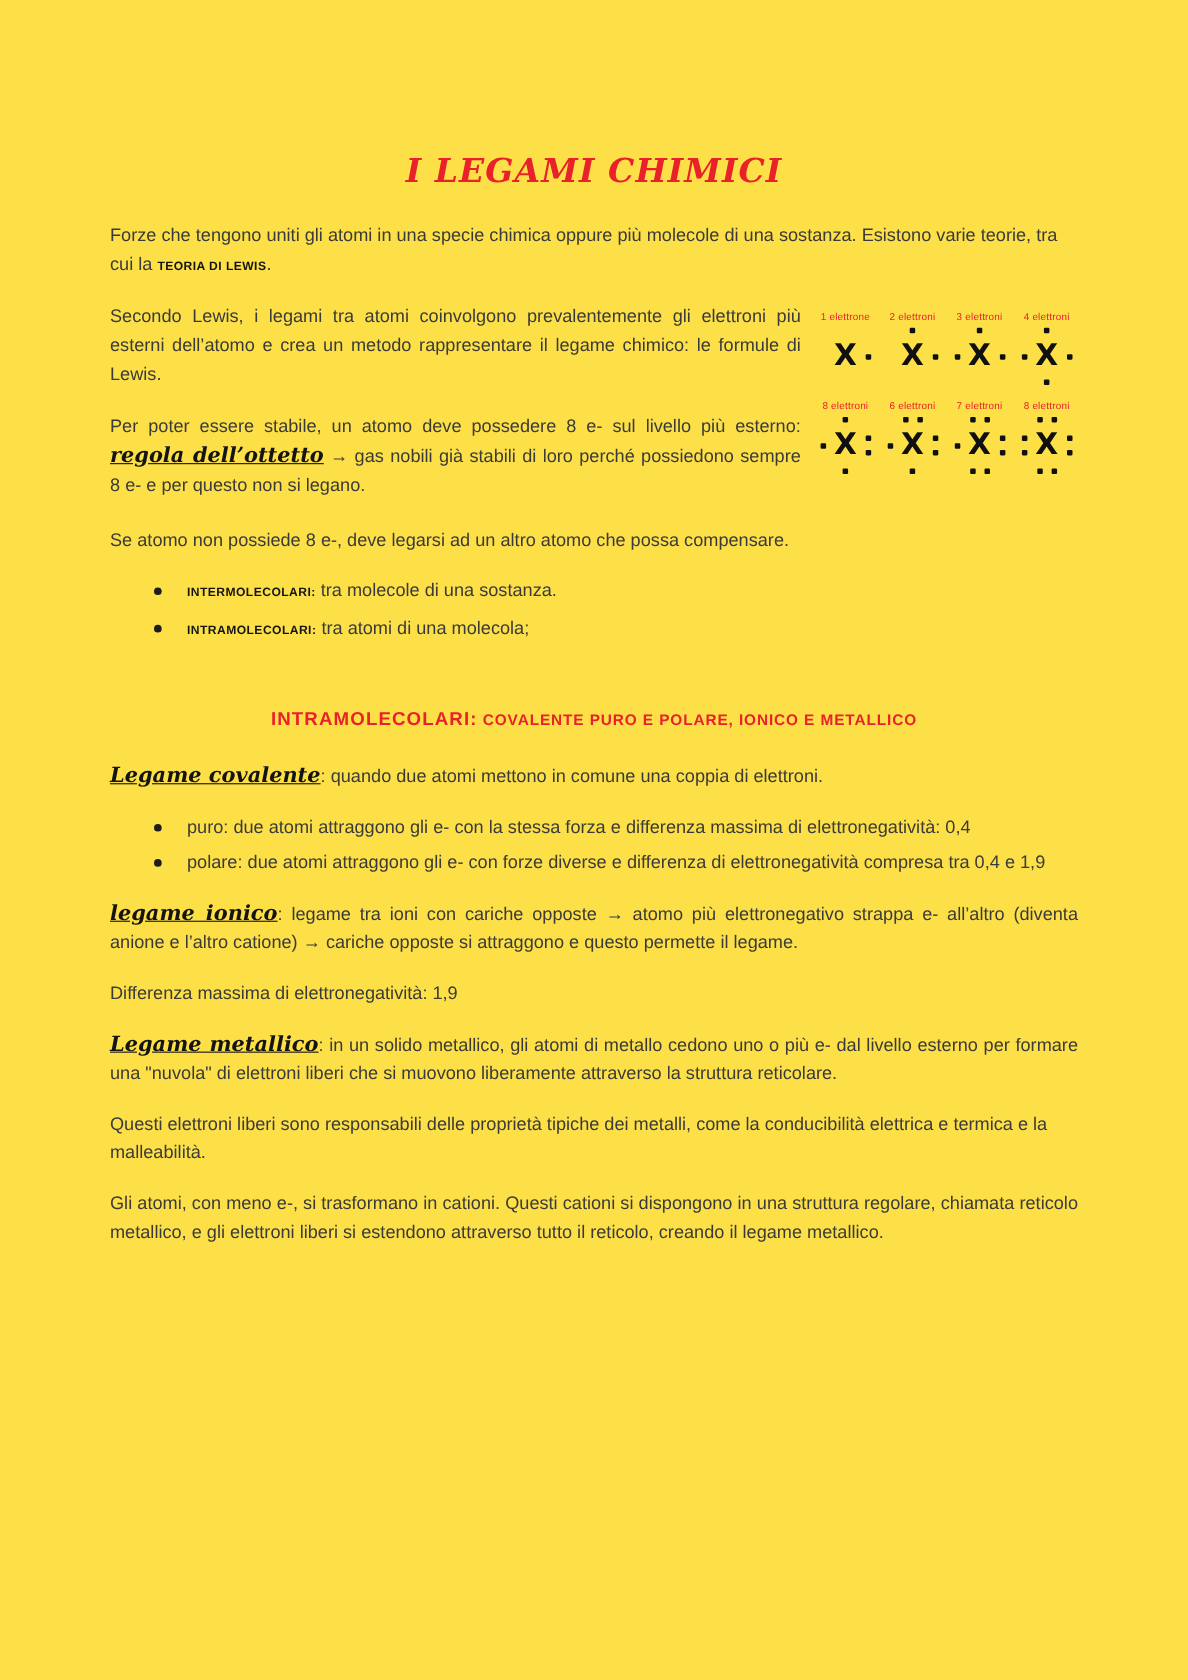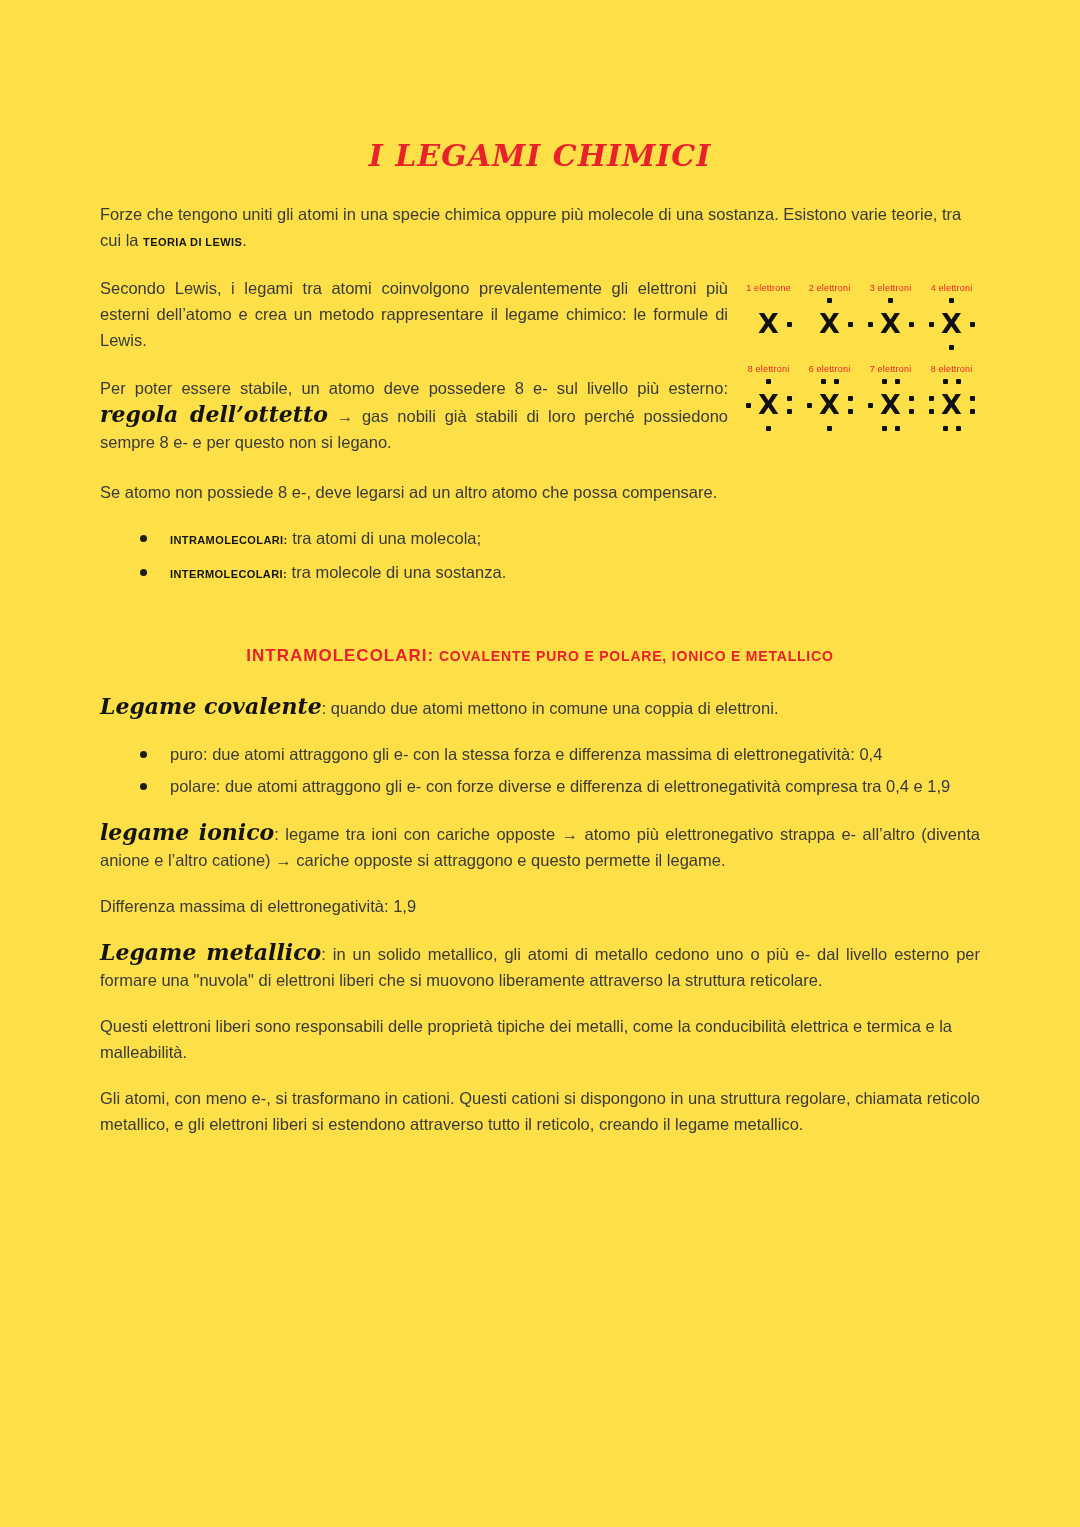--- a/index.html
+++ b/index.html
@@ -31,21 +31,21 @@
     margin-bottom:20px;color:var(--ink);
   }
   p.just{text-align:justify;}
   .caps{
     font-weight:700;font-size:11px;
     letter-spacing:0.4px;color:var(--black);
   }
   .script{
     font-family:"DejaVu Serif",serif;
     font-style:italic;font-weight:700;
-    font-size:22px;color:var(--black);
+    font-size:19px;color:var(--black);text-decoration:underline;
   }
   .cols{display:flex;gap:12px;margin-bottom:24px;align-items:flex-end;}
   .col-text{width:628px;flex:0 0 628px;}
   .col-text p:first-child{margin-bottom:22px;}
   .col-text p:last-child{margin-bottom:0;}
 
   
   .lewis-figure{
     display:grid;grid-template-columns:repeat(4,1fr);
     column-gap:4px;row-gap:14px;
@@ -189,22 +189,22 @@
             <i class="ldot" style="left: 41px; top: 30px;"></i>
           </div>
         </div>
       </div>
   </div>
 
   <p class="body">Se atomo non possiede 8 e-, deve legarsi ad un altro atomo che possa compensare.</p>
 
 
   <ul class="bullets">
+    <li><span class="caps">INTERMOLECOLARI:</span><span> tra molecole di una sostanza.</span></li>
     <li><span class="caps">INTRAMOLECOLARI:</span><span> tra atomi di una molecola;</span></li>
-    <li><span class="caps">INTERMOLECOLARI:</span><span> tra molecole di una sostanza.</span></li>
   </ul>
 
   <h2 class="section-heading"><span class="sh-main">INTRAMOLECOLARI:</span><span class="sh-sub"> COVALENTE PURO E POLARE, IONICO E METALLICO</span></h2>
 
   <p class="body"><span class="script">Legame covalente</span><span>: quando due atomi mettono in comune una coppia di elettroni.</span></p>
 
   <ul class="bullets">
     <li>puro: due atomi attraggono gli e- con la stessa forza e differenza massima di elettronegatività: 0,4</li>
     <li>polare: due atomi attraggono gli e- con forze diverse e differenza di elettronegatività compresa tra 0,4 e 1,9</li>
   </ul>

